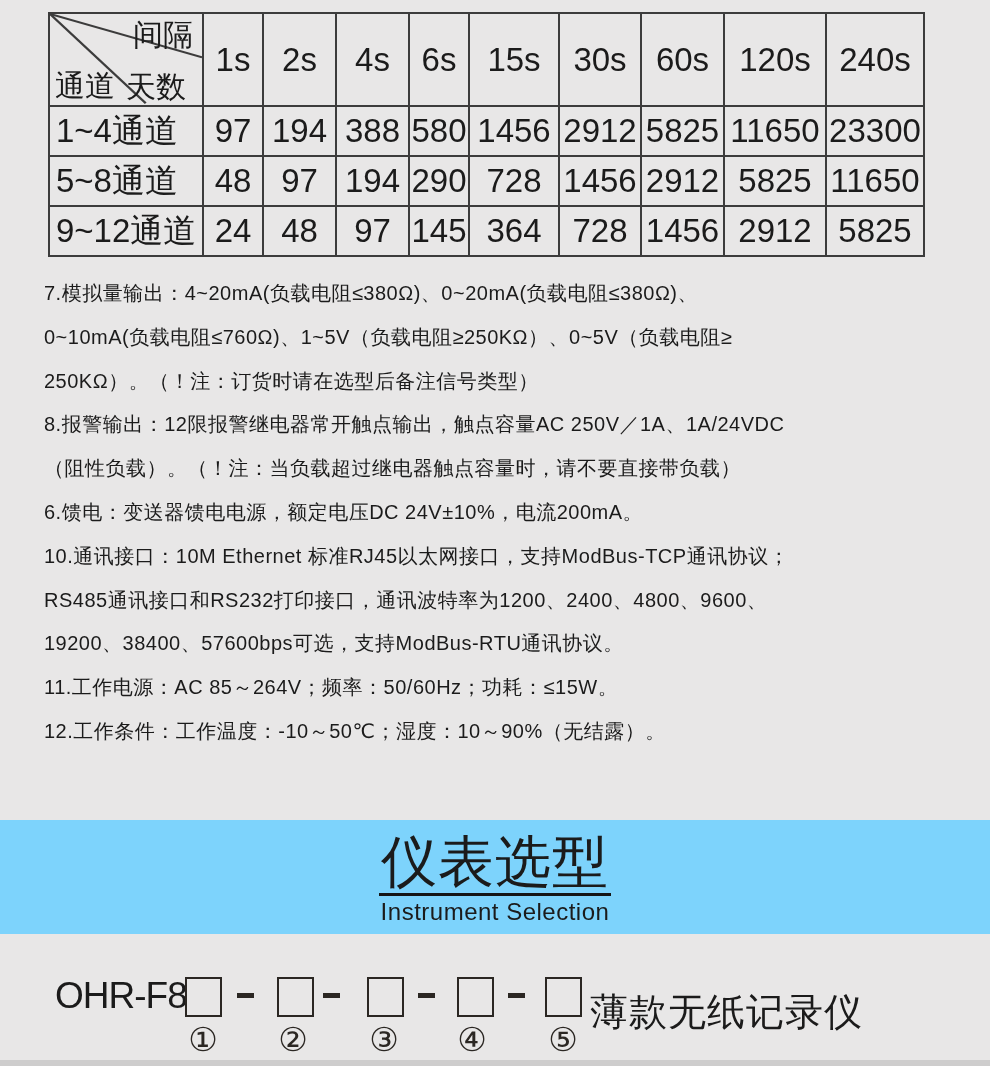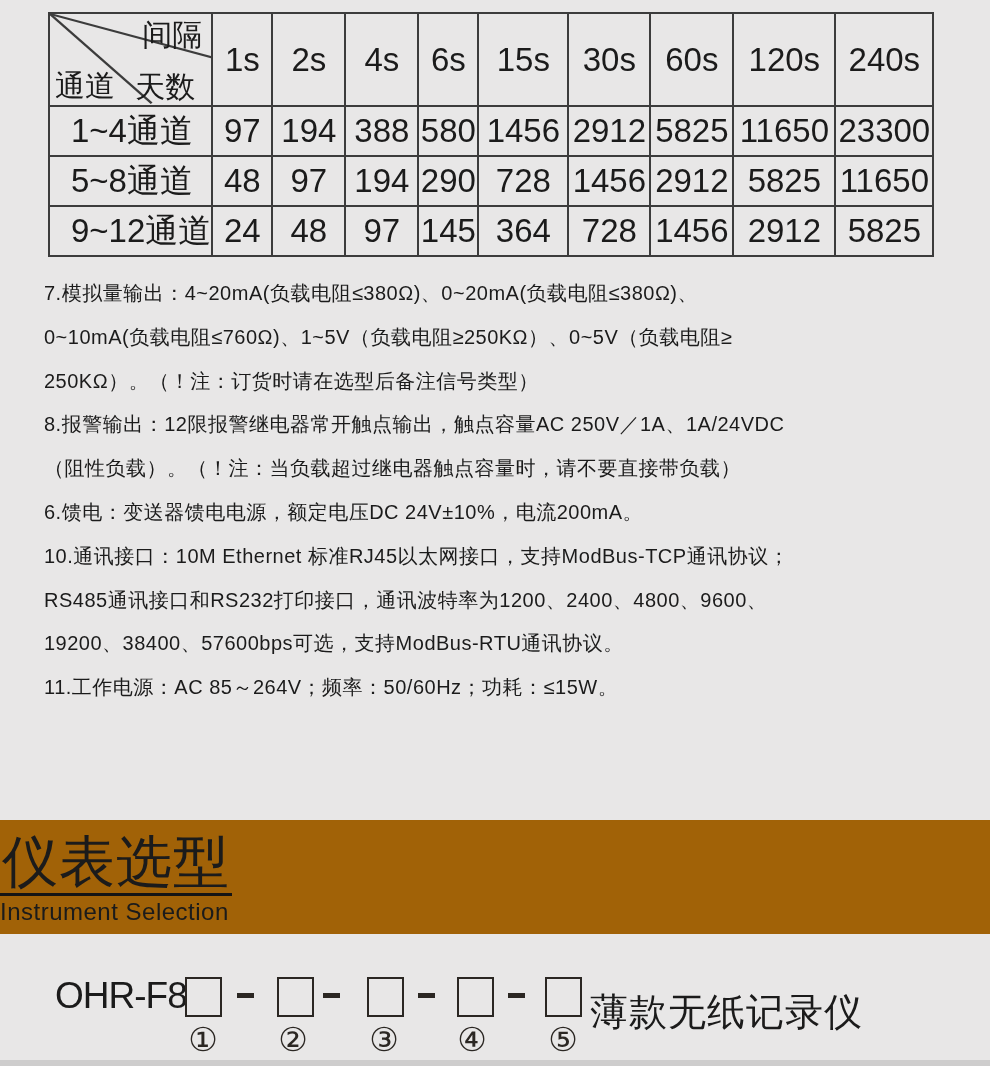--- a/index.html
+++ b/index.html
@@ -17,39 +17,39 @@
     border-collapse:collapse;table-layout:fixed;
   }
   .cap-table td,.cap-table th{
     border:2px solid #3c3c3c;
     font-size:33px;font-weight:400;
     text-align:center;vertical-align:middle;
     padding:0;overflow:hidden;white-space:nowrap;
   }
   .cap-table tr.hdr{height:93px;}
   .cap-table tr.datarow{height:50px;}
-  .cap-table td.rowlabel{text-align:left;padding-left:21px;}
+  .cap-table td.rowlabel{text-align:left;padding-left:6px;}
   .corner{position:relative;padding:0;}
   .corner svg{position:absolute;left:0;top:0;width:100%;height:100%;}
   .corner .lbl{position:absolute;font-size:30px;line-height:1;}
   .corner .lbl-interval{top:6px;right:9px;}
   .corner .lbl-days{top:58px;right:16px;}
   .corner .lbl-channel{bottom:4px;left:5px;}
   
   .specs{
     position:absolute;left:44px;top:272px;width:940px;
   }
   .spec-line{
     font-size:20px;line-height:43.8px;white-space:nowrap;
     letter-spacing:0.5px;
   }
   
   .section-band{
     position:absolute;left:0;top:820px;width:990px;height:114px;
-    background:#a16207;
+    background:#7dd3fc;text-align:center;
   }
   .section-title{
     display:inline-block;margin-top:13px;
     font-size:56px;line-height:1.02;letter-spacing:1px;
     border-bottom:3px solid #151515;padding:0 2px 3px 2px;
   }
   .section-subtitle{
     font-size:24px;line-height:1.1;margin-top:3px;letter-spacing:0.5px;
   }
   
@@ -159,20 +159,21 @@
   <div class="spec-line">7.模拟量输出：4~20mA(负载电阻≤380Ω)、0~20mA(负载电阻≤380Ω)、</div>
   <div class="spec-line">0~10mA(负载电阻≤760Ω)、1~5V（负载电阻≥250KΩ）、0~5V（负载电阻≥</div>
   <div class="spec-line">250KΩ）。（！注：订货时请在选型后备注信号类型）</div>
   <div class="spec-line">8.报警输出：12限报警继电器常开触点输出，触点容量AC 250V／1A、1A/24VDC</div>
   <div class="spec-line">（阻性负载）。（！注：当负载超过继电器触点容量时，请不要直接带负载）</div>
   <div class="spec-line">6.馈电：变送器馈电电源，额定电压DC 24V±10%，电流200mA。</div>
   <div class="spec-line">10.通讯接口：10M Ethernet 标准RJ45以太网接口，支持ModBus-TCP通讯协议；</div>
   <div class="spec-line">RS485通讯接口和RS232打印接口，通讯波特率为1200、2400、4800、9600、</div>
   <div class="spec-line">19200、38400、57600bps可选，支持ModBus-RTU通讯协议。</div>
   <div class="spec-line">11.工作电源：AC 85～264V；频率：50/60Hz；功耗：≤15W。</div>
+  <div class="spec-line">12.工作条件：工作温度：-10～50℃；湿度：10～90%（无结露）。</div>
 </div>
 
 <div class="section-band">
   <div class="section-title">仪表选型</div>
   <div class="section-subtitle">Instrument Selection</div>
 </div>
 
 <div class="model-prefix">OHR-F8</div>
 <div class="model-box b1"></div>
 <div class="model-dash d1"></div>

